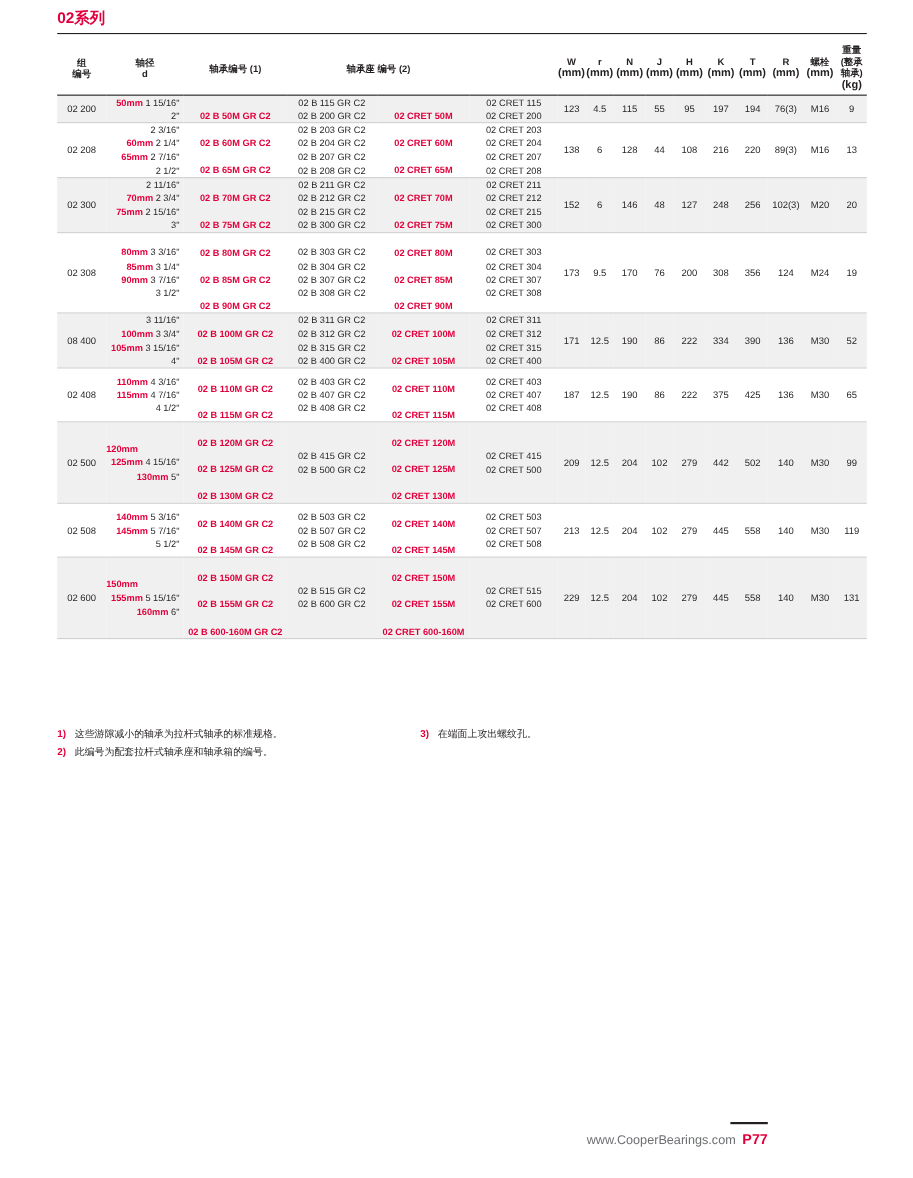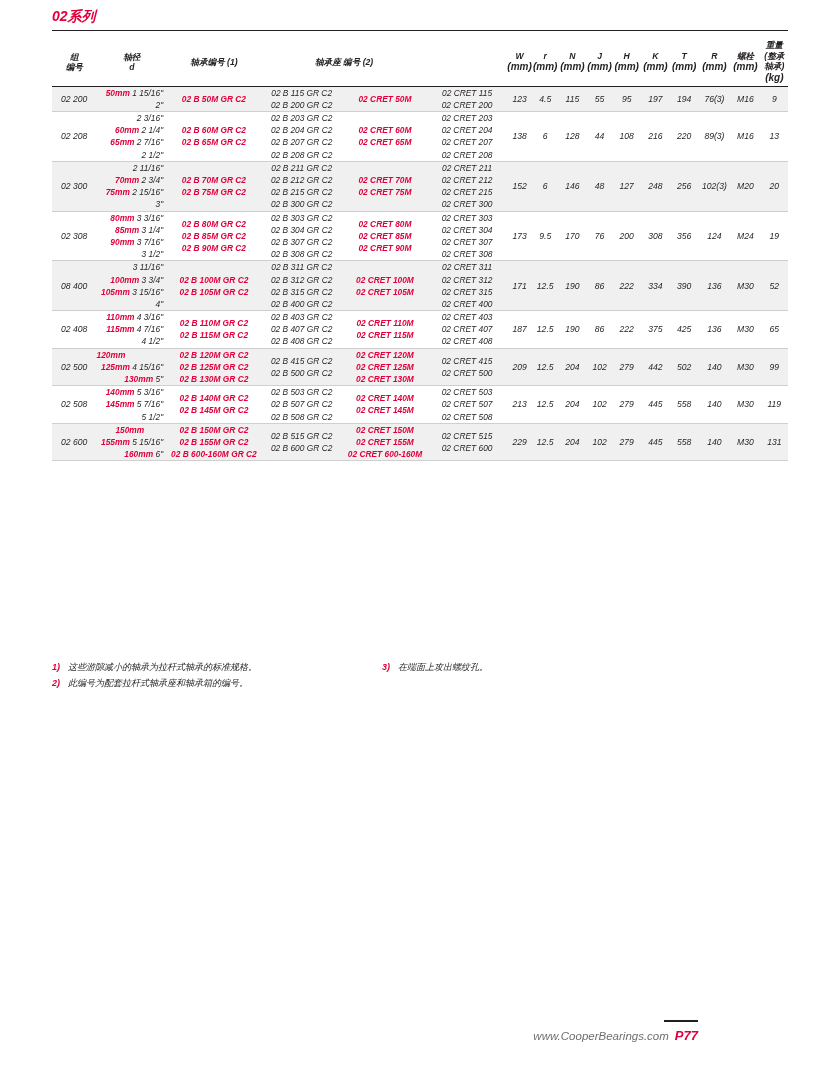--- a/index.html
+++ b/index.html
@@ -6,21 +6,21 @@
   body{
     width:830px;height:1071px;
     background:#ffffff;
     font-family:"Liberation Sans", sans-serif;
     color:#231f20;
     position:relative;
     overflow:hidden;
   }
   .page{
     position:absolute;
-    left:0;top:0;width:736px;height:1071px;font-style:italic;
+    left:0;top:0;width:736px;height:1071px;
   }
   
   .title-wrap{
     position:absolute;left:52px;top:8px;width:736px;
   }
   .title{
     font-size:14px;font-weight:bold;color:#e2003c;letter-spacing:0px;
     padding-bottom:4px;
   }
   .title-rule{
@@ -79,21 +79,21 @@
     font-size:8.4px;
   }
   .mm{ color:#e2003c; font-weight:bold; }
   .inch{ color:#231f20; }
   .c-mid{
     text-align:center;
     line-height:1.45;
     font-size:8.4px;
     white-space:nowrap;
   }
-  .red{ color:#e2003c; font-weight:bold; }
+  .red{ color:#e2003c; font-weight:bold;margin-top:12px; }
   .blk{ color:#231f20; }
   
   .notes{
     position:absolute;left:52px;top:660px;width:736px;
     font-size:9px;
     line-height:1.7;
   }
   .note{
     display:flex;
     margin-bottom:1px;
@@ -532,21 +532,21 @@
           <td class="c-num"><span>140</span></td>
           <td class="c-num"><span>M30</span></td>
           <td class="c-num"><span>119</span></td>
         </tr>
         <tr class="sep">
           <td colspan="16"></td>
         </tr>
         <tr class="row-band band-grey">
           <td class="c-group"><span>02 600</span></td>
           <td class="c-d">
-            <div style="text-align:center;white-space:nowrap;"><span class="mm">150mm</span></div>
+            <div style="text-align:left;white-space:nowrap;"><span class="mm">150mm</span></div>
             <div style="text-align:right;white-space:nowrap;"><span class="mm">155mm</span> <span class="inch">5 15/16"</span></div>
             <div style="text-align:right;white-space:nowrap;"><span class="mm">160mm</span> <span class="inch">6"</span></div>
           </td>
           <td class="c-mid">
             <div class="red">02 B 150M GR C2</div>
             <div class="red">02 B 155M GR C2</div>
             <div class="red">02 B 600-160M GR C2</div>
           </td>
           <td class="c-mid">
             <div class="blk">02 B 515 GR C2</div>

